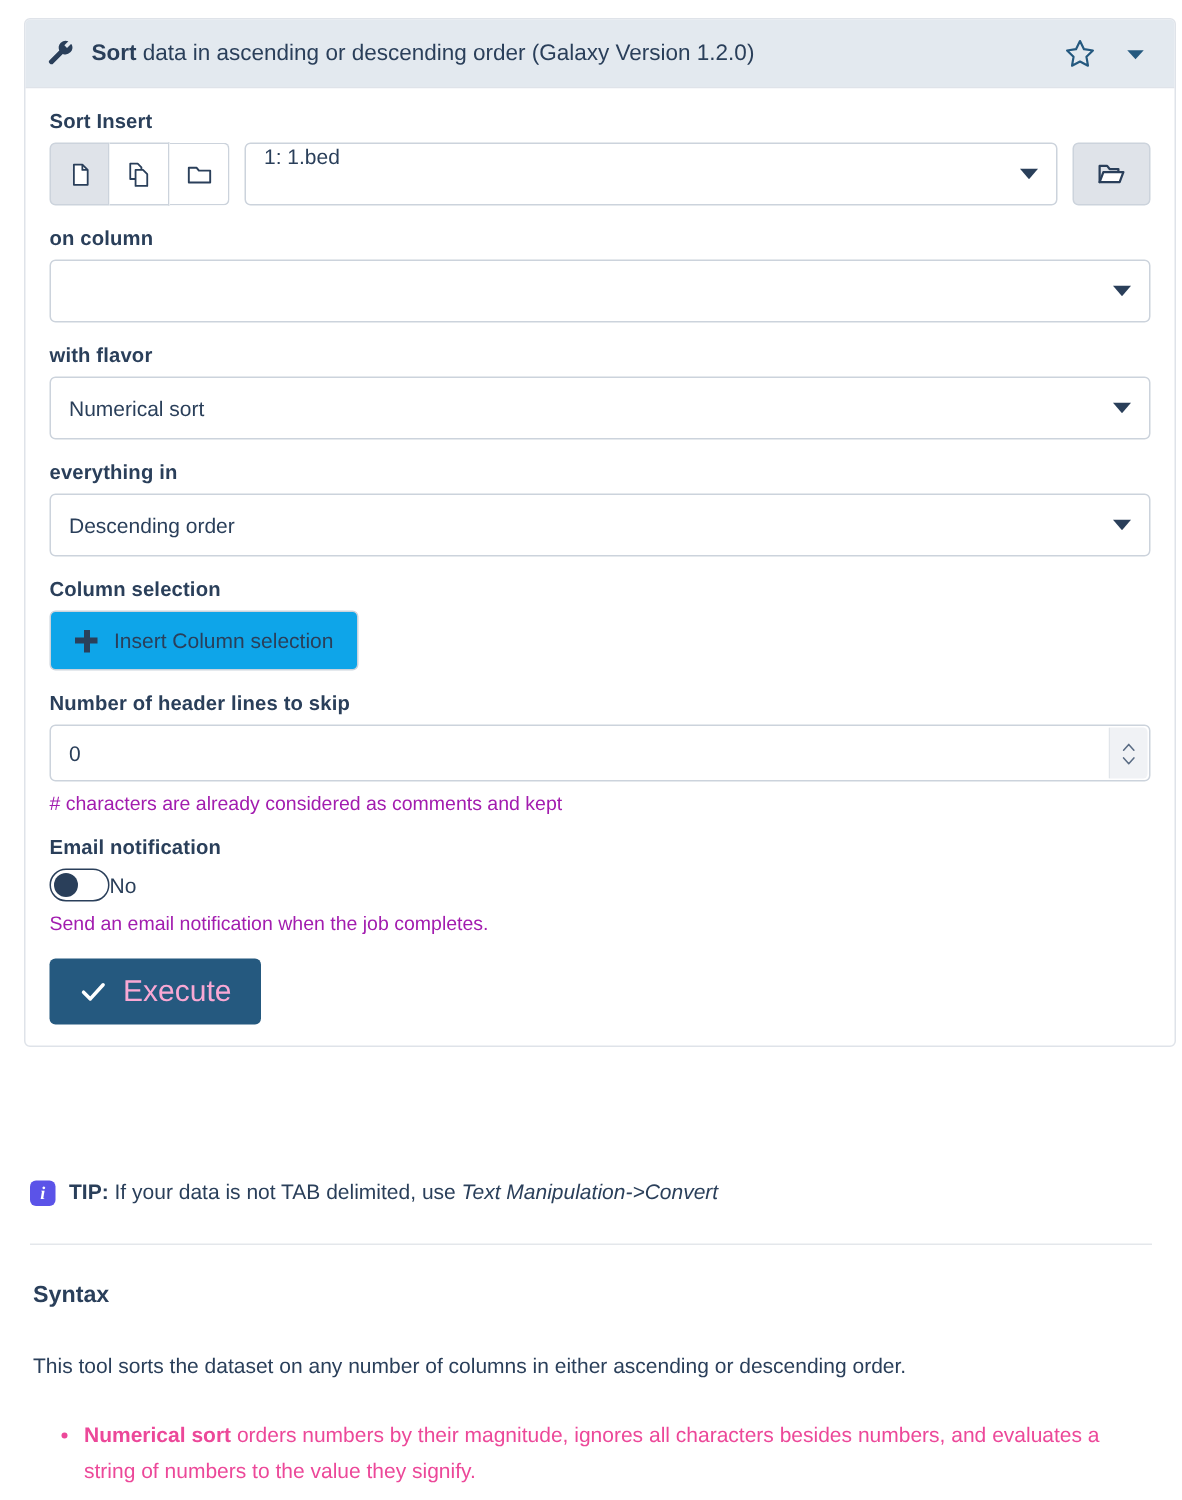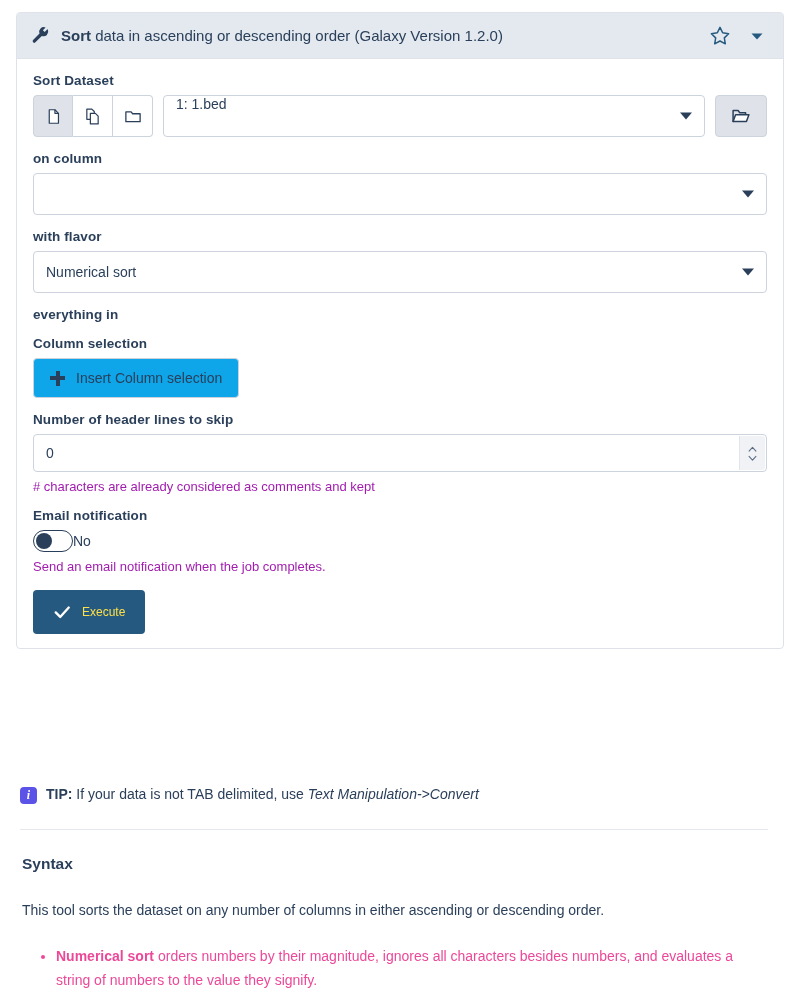--- a/index.html
+++ b/index.html
@@ -171,24 +171,24 @@
     position: absolute; top: 2px; left: 2px;
     width: 16px; height: 16px; border-radius: 50%;
     background: #2a3f5a;
   }
   .toggle-label { font-size: 14px; color: #2a3f5a; }
 
   
   .execute-btn {
     display: inline-flex; align-items: center; justify-content: center;
     background: #25597f;
-    color: #fde047;
+    color: #f9a8d4;
     border: none; border-radius: 4px;
     height: 44px; padding: 0 20px;
-    font-size: 12px;
+    font-size: 20px;
     cursor: pointer;
     margin-top: 2px;
   }
   .check-icon { width: 18px; height: 18px; margin-right: 11px; }
 
   
   .tip-row {
     position: absolute; left: 20px; top: 786px;
     display: flex; align-items: flex-start;
     font-size: 14px; color: #2a3f5a;
@@ -251,21 +251,21 @@
         <svg viewBox="0 0 16 16" width="16" height="16">
           <path d="M2.5 5.5h11L8 11.5z" fill="#25597f"></path>
         </svg>
       </span>
     </div>
 
     <div class="tool-body">
 
       
       <div class="field">
-        <div class="field-label">Sort Dataset</div>
+        <div class="field-label">Sort Insert</div>
         <div class="row">
 
           <div class="btn-group">
             <div class="bg-btn">
               <svg viewBox="0 0 24 24" width="17" height="17">
                 <path d="M6 2.5h8l5 5v14H6z" fill="#fff" stroke="#2a3f5a" stroke-width="1.7" stroke-linejoin="round"></path>
                 <path d="M14 2.5v5h5" fill="none" stroke="#2a3f5a" stroke-width="1.7" stroke-linejoin="round"></path>
               </svg>
             </div>
             <div class="bg-btn">
@@ -309,20 +309,24 @@
         <div class="field-label">with flavor</div>
         <div class="select-wide">
           <span>Numerical sort</span>
           <span class="select-caret"></span>
         </div>
       </div>
 
       
       <div class="field">
         <div class="field-label">everything in</div>
+        <div class="select-wide">
+          <span>Descending order</span>
+          <span class="select-caret"></span>
+        </div>
       </div>
 
       
       <div class="field">
         <div class="field-label">Column selection</div>
         <div class="insert-btn">
           <span class="plus-icon"></span>
           <span>Insert Column selection</span>
         </div>
       </div>

